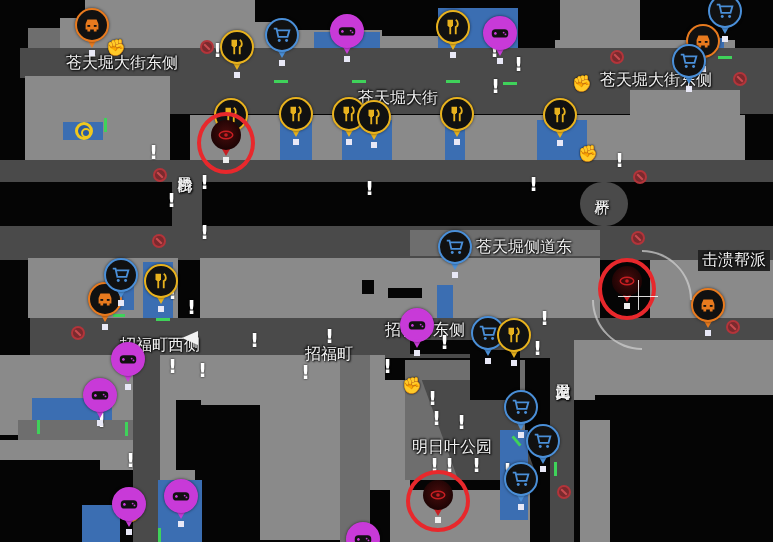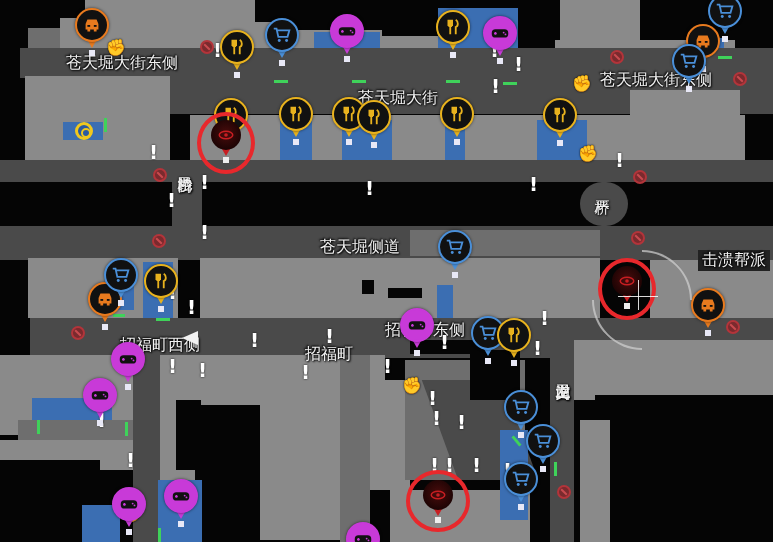--- a/index.html
+++ b/index.html
@@ -139,24 +139,25 @@
   <div class="gr" style="left:156px;top:318px;width:14px;height:3px"></div>
   <div class="gr" style="left:37px;top:420px;width:3px;height:14px"></div>
   <div class="gr" style="left:125px;top:422px;width:3px;height:14px"></div>
   <div class="gr" style="left:515px;top:435px;width:3px;height:12px;transform:rotate(-40deg)"></div>
   <div class="gr" style="left:554px;top:462px;width:3px;height:14px"></div>
   <div class="gr" style="left:158px;top:528px;width:3px;height:14px"></div>
 
   <div class="label" style="left:66px;top:53px">苍天堀大街东侧</div>
   <div class="label" style="left:358px;top:88px">苍天堀大街</div>
   <div class="label" style="left:600px;top:70px">苍天堀大街东侧</div>
-  <div class="label" style="left:320px;top:237px">苍天堀侧道</div>
+  <div class="label" style="left:476px;top:237px">苍天堀侧道东</div>
   <div class="label" style="left:120px;top:335px">招福町西侧</div>
   <div class="label" style="left:305px;top:344px">招福町</div>
   <div class="label" style="left:385px;top:320px">招福町东侧</div>
+  <div class="label" style="left:412px;top:437px">明日叶公园</div>
   <div class="vlabel" style="left:177px;top:165px">毘沙门桥</div>
   <div class="vlabel" style="left:594px;top:188px">严桥</div>
   <div class="vlabel" style="left:555px;top:372px">文左卫门道</div>
 
   <div class="label" style="left:698px;top:250px;background:#222;padding:0 4px">击溃帮派</div>
 
   <div class="quest" style="left:75px;top:122px"></div>
   <div class="player" style="left:182px;top:331px"></div>
 
   <div class="noentry" style="left:200px;top:40px"></div>

